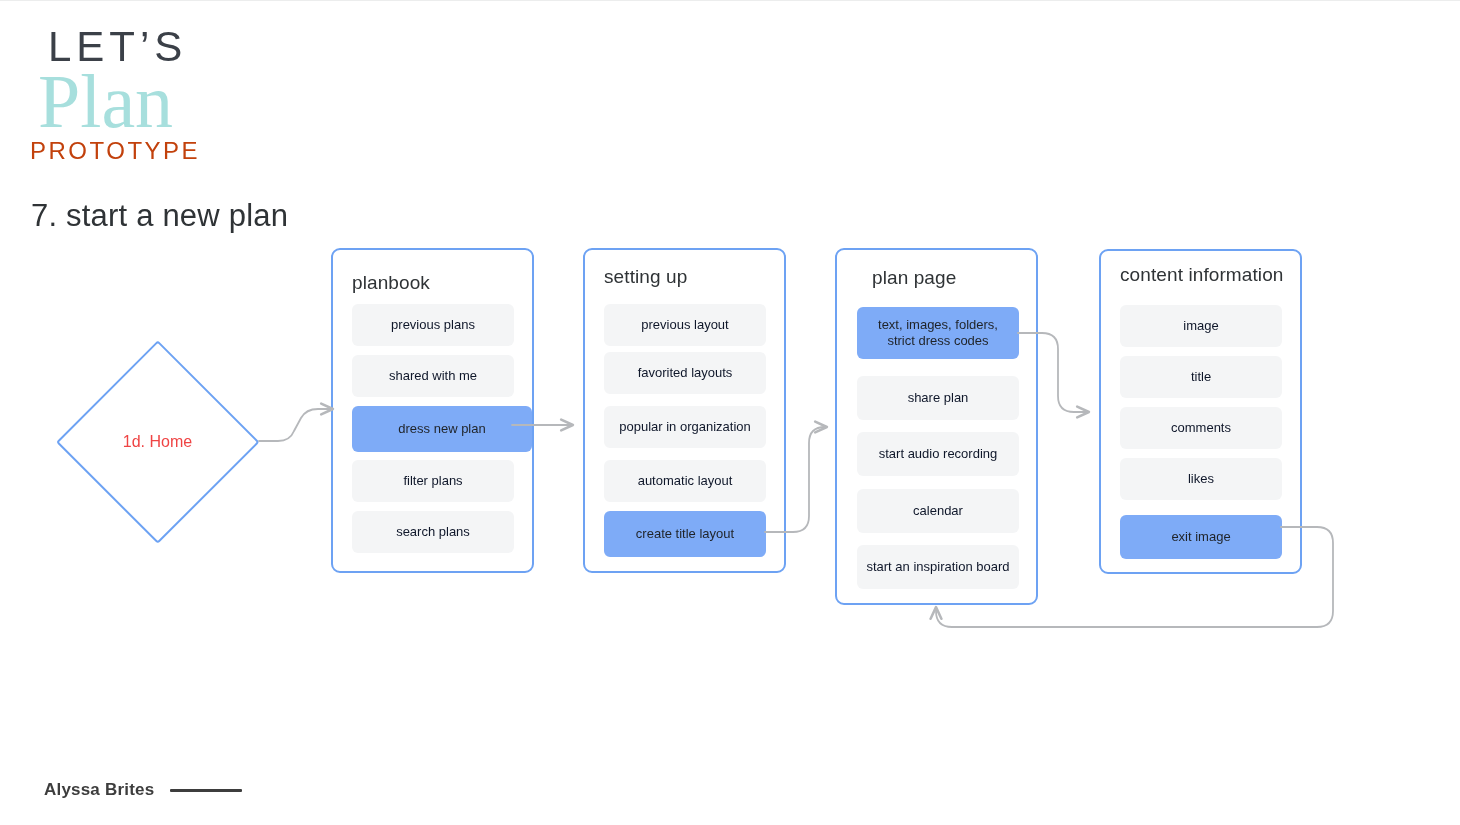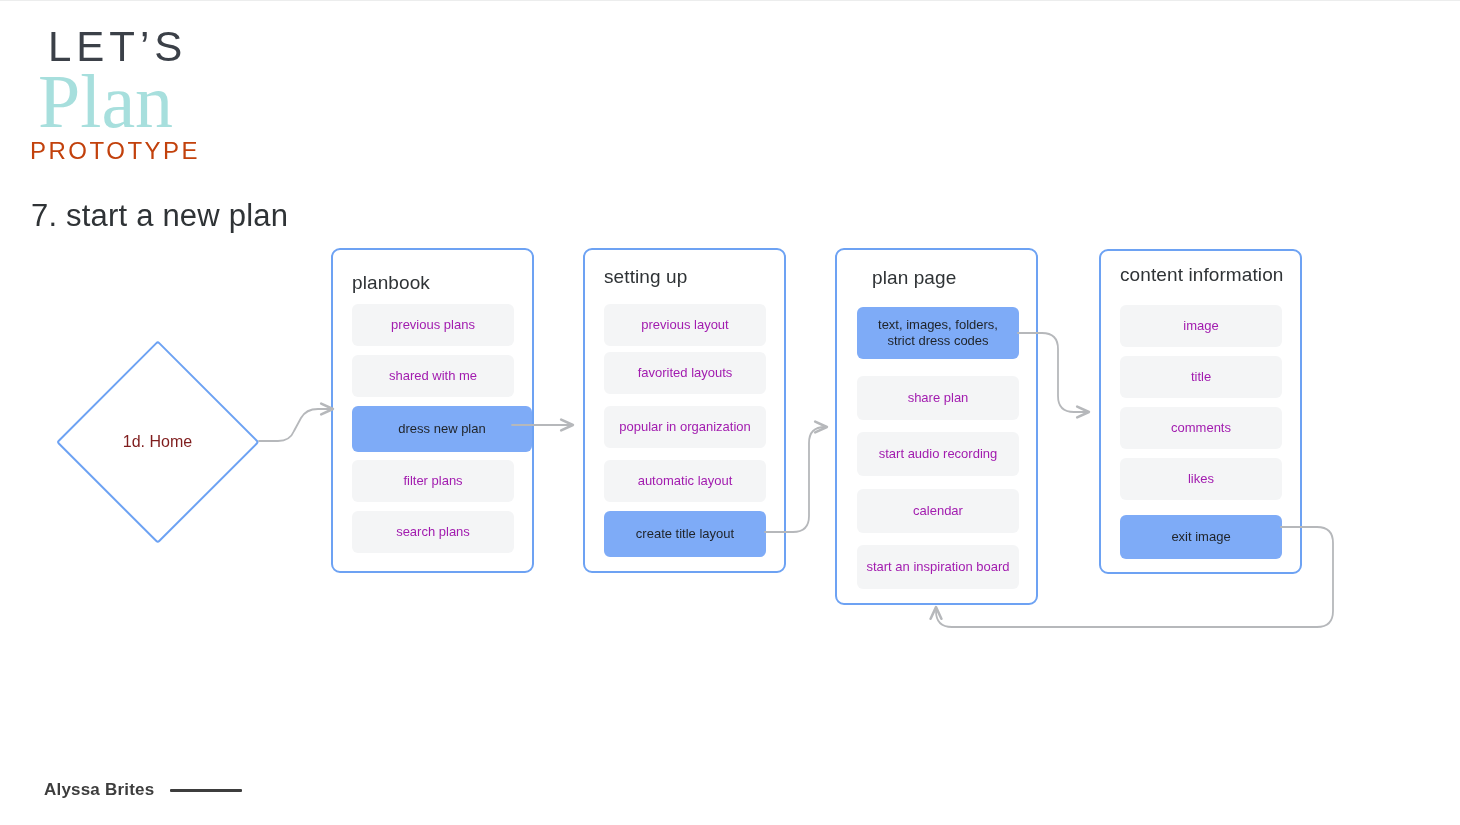--- a/index.html
+++ b/index.html
@@ -102,21 +102,21 @@
   #diamond-label {
     position: absolute;
     left: 0;
     top: 0;
     width: 203px;
     height: 203px;
     display: flex;
     align-items: center;
     justify-content: center;
     font-size: 16px;
-    color: #7f1d1d;
+    color: #ef4444;
   }
 
   
   .card {
     position: absolute;
     box-sizing: border-box;
     border: 2px solid #6da2f3;
     border-radius: 9px;
     background: #ffffff;
   }
@@ -129,21 +129,21 @@
   .row {
     position: absolute;
     box-sizing: border-box;
     border-radius: 6px;
     background: #f4f5f6;
     display: flex;
     align-items: center;
     justify-content: center;
     text-align: center;
     font-size: 13px;
-    color: #a21caf;
+    color: #0f172a;
     line-height: 1.25;
     padding: 0 8px;
   }
   .row.highlight {
     background: #7eabf7;
     color: #1f2328;
   }
 
   
   #connectors {

